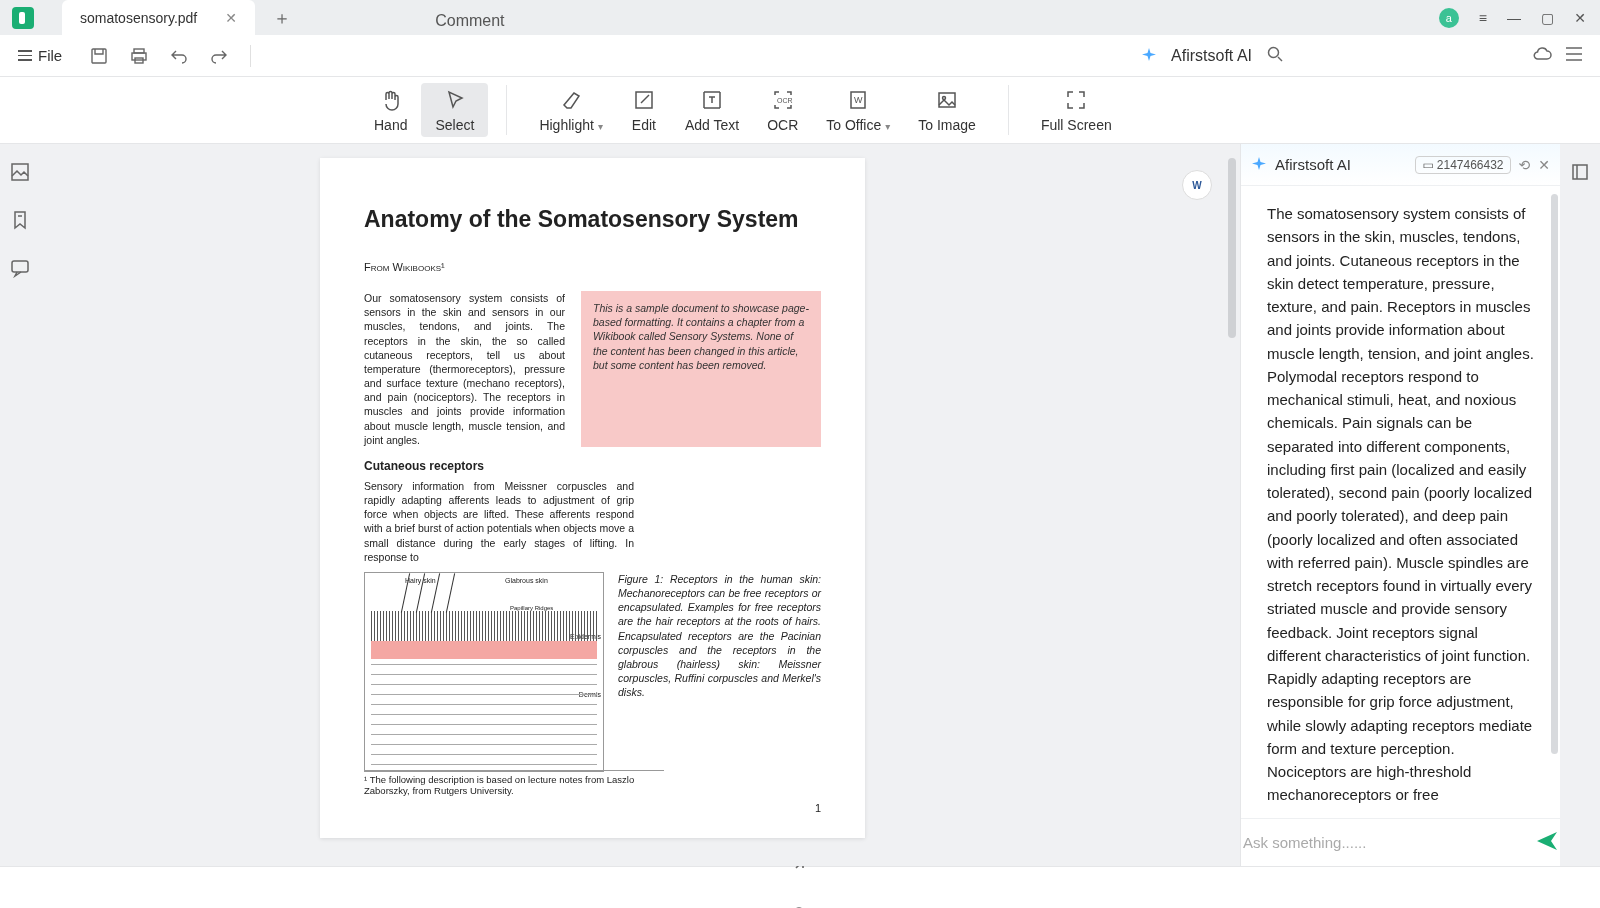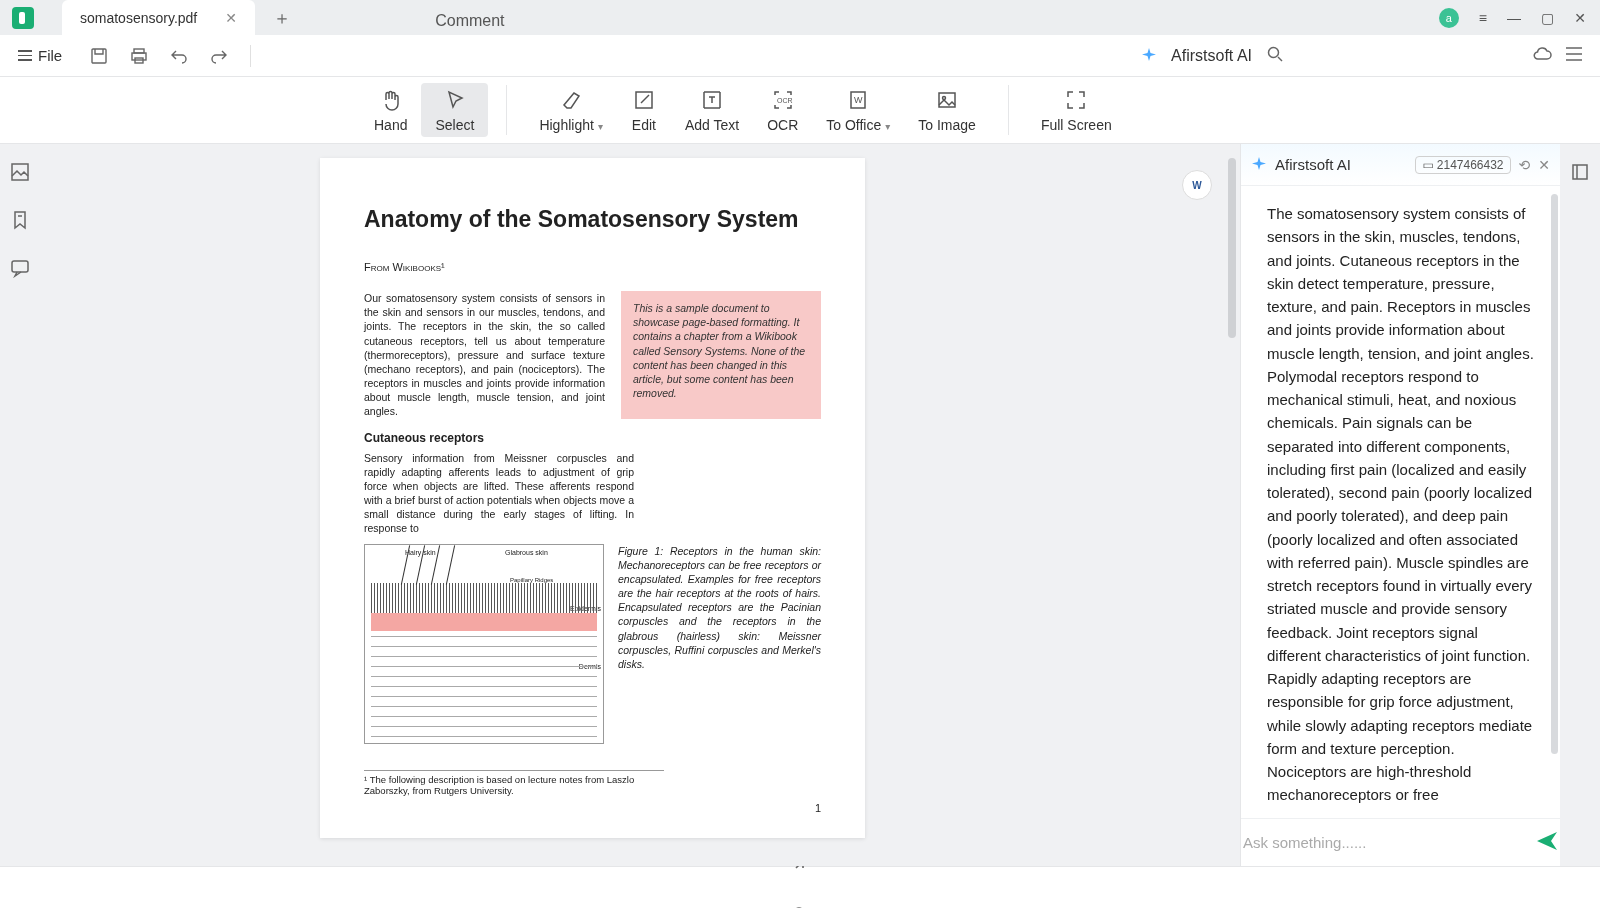--- a/index.html
+++ b/index.html
@@ -47,21 +47,21 @@
 .left-rail { width:40px; background:#f0f1f3; display:flex; flex-direction:column; align-items:center; padding-top:18px; gap:28px; }
 .rail-ico { width:20px; height:20px; cursor:pointer; }
 .rail-ico svg { stroke:#666; fill:none; stroke-width:1.5; }
 
 .doc-area { flex:1; background:#f0f1f3; position:relative; display:flex; justify-content:flex-start; padding:14px 0 0 280px; overflow:hidden; }
 .page { width:545px; height:680px; background:#fff; box-shadow:0 1px 4px rgba(0,0,0,0.1); padding:48px 44px 30px 44px; position:relative; font-family:"Times New Roman", serif; color:#222; }
 .page h1 { font-size:23px; font-weight:600; margin-bottom:28px; }
 .page .source { font-size:11px; font-variant:small-caps; margin-bottom:18px; }
 .page .cols { display:flex; gap:16px; }
 .page .col-l { flex:1; font-size:10.5px; text-align:justify; line-height:1.35; }
-.page .callout { width:200px; background:#f8c9c8; padding:10px 12px; font-size:10.5px; font-style:italic; color:#333; line-height:1.35; }
+.page .callout { width:240px; background:#f8c9c8; padding:10px 12px; font-size:10.5px; font-style:italic; color:#333; line-height:1.35; }
 .page .subhead { font-size:12px; font-weight:600; margin:12px 0 6px; }
 .page .fig-row { display:flex; gap:14px; margin-top:8px; }
 .page .fig-img { width:240px; height:200px; border:1px solid #999; position:relative; background:#fff; }
 .page .fig-cap { flex:1; font-size:10.5px; font-style:italic; text-align:justify; line-height:1.35; }
 .page .footnote { position:absolute; bottom:42px; left:44px; font-size:9.5px; border-top:1px solid #999; padding-top:3px; width:300px; }
 .page .footnote::before { content:"¹ "; }
 .page .pagenum { position:absolute; bottom:24px; right:44px; font-size:11px; }
 .word-badge { position:absolute; top:26px; right:28px; width:30px; height:30px; background:#fff; border:1px solid #ddd; border-radius:50%; display:flex; align-items:center; justify-content:center; font-size:10px; font-weight:bold; color:#2b5797; cursor:pointer; }
 .doc-scrollbar { position:absolute; right:4px; top:14px; width:8px; height:180px; background:#cfd1d4; border-radius:4px; }
 

